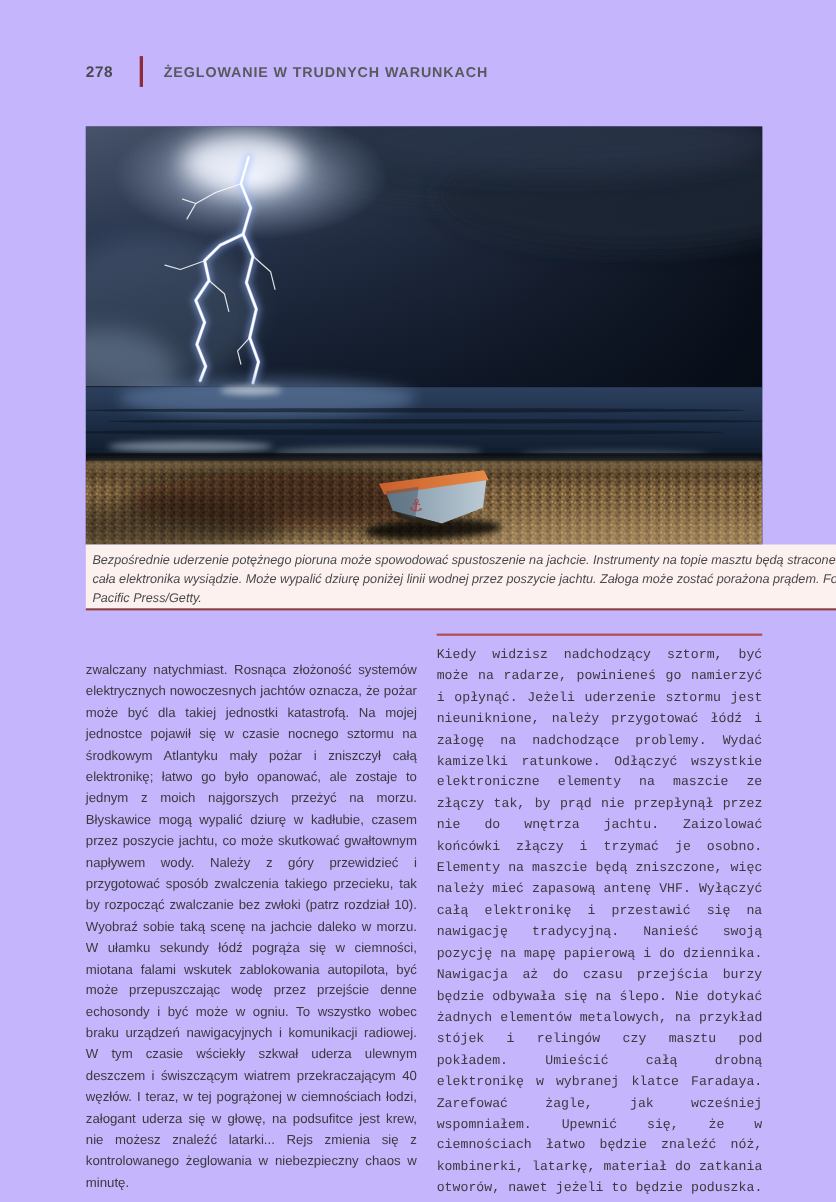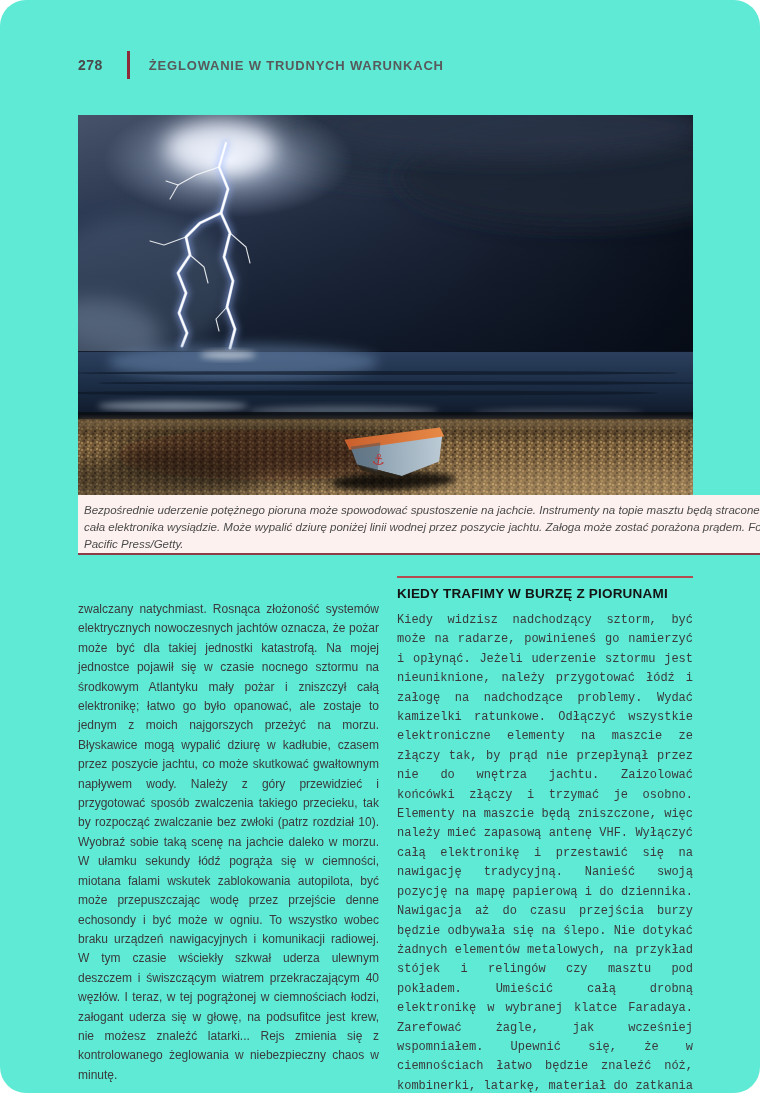--- a/index.html
+++ b/index.html
@@ -1,18 +1,18 @@
 <!DOCTYPE html>
 <html lang="pl"><head>
 <meta charset="utf-8">
 <style>
   html,body{margin:0;padding:0;background:#ffffff;}
   .page{
-    position:relative;width:760px;height:1093px;background:#5eead4;
-    font-family:"Liberation Sans",sans-serif;color:#3a3a3c;overflow:hidden;border-radius:26px;
+    position:relative;width:760px;height:1093px;background:#c4b5fd;
+    font-family:"Liberation Sans",sans-serif;color:#3a3a3c;overflow:hidden;
   }
   
   .header{position:absolute;left:78px;top:50px;height:30px;display:flex;align-items:center;}
   .page-number{font-size:14px;font-weight:bold;color:#4a4a4c;letter-spacing:.5px;}
   .header-bar{width:3px;height:28px;background:#8e2b3b;margin:0 19px 0 24px;}
   .chapter-title{font-size:13px;font-weight:bold;color:#58595b;letter-spacing:.8px;}
   
   .photo{position:absolute;left:78px;top:115px;width:615px;height:380px;overflow:hidden;background:#0e1726;}
   .photo svg{display:block;}
   
@@ -173,17 +173,16 @@
   </div>
 
   <div class="caption">Bezpośrednie uderzenie potężnego pioruna może spowodować spustoszenie na jachcie. Instrumenty na topie masztu będą stracone, a cała elektronika wysiądzie. Może wypalić dziurę poniżej linii wodnej przez poszycie jachtu. Załoga może zostać porażona prądem. Fot. Pacific Press/Getty.</div>
 
   <div class="col-left">
     <p style="margin:0">zwalczany natychmiast. Rosnąca złożoność systemów elektrycznych nowoczesnych jachtów oznacza, że pożar może być dla takiej jednostki katastrofą. Na mojej jednostce pojawił się w czasie nocnego sztormu na środkowym Atlantyku mały pożar i zniszczył całą elektronikę; łatwo go było opanować, ale zostaje to jednym z moich najgorszych przeżyć na morzu. Błyskawice mogą wypalić dziurę w kadłubie, czasem przez poszycie jachtu, co może skutkować gwałtownym napływem wody. Należy z góry przewidzieć i przygotować sposób zwalczenia takiego przecieku, tak by rozpocząć zwalczanie bez zwłoki (patrz rozdział 10). Wyobraź sobie taką scenę na jachcie daleko w morzu. W ułamku sekundy łódź pogrąża się w ciemności, miotana falami wskutek zablokowania autopilota, być może przepuszczając wodę przez przejście denne echosondy i być może w ogniu. To wszystko wobec braku urządzeń nawigacyjnych i komunikacji radiowej. W tym czasie wściekły szkwał uderza ulewnym deszczem i świszczącym wiatrem przekraczającym 40 węzłów. I teraz, w tej pogrążonej w ciemnościach łodzi, załogant uderza się w głowę, na podsufitce jest krew, nie możesz znaleźć latarki... Rejs zmienia się z kontrolowanego żeglowania w niebezpieczny chaos w minutę.</p>
   </div>
 
   <div class="col-right">
     <div class="section-rule"></div>
-    <h2 class="section-heading">KIEDY TRAFIMY W BURZĘ Z PIORUNAMI</h2>
     <p class="body" style="margin:0">Kiedy widzisz nadchodzący sztorm, być może na radarze, powinieneś go namierzyć i opłynąć. Jeżeli uderzenie sztormu jest nieuniknione, należy przygotować łódź i załogę na nadchodzące problemy. Wydać kamizelki ratunkowe. Odłączyć wszystkie elektroniczne elementy na maszcie ze złączy tak, by prąd nie przepłynął przez nie do wnętrza jachtu. Zaizolować końcówki złączy i trzymać je osobno. Elementy na maszcie będą zniszczone, więc należy mieć zapasową antenę VHF. Wyłączyć całą elektronikę i przestawić się na nawigację tradycyjną. Nanieść swoją pozycję na mapę papierową i do dziennika. Nawigacja aż do czasu przejścia burzy będzie odbywała się na ślepo. Nie dotykać żadnych elementów metalowych, na przykład stójek i relingów czy masztu pod pokładem. Umieścić całą drobną elektronikę w wybranej klatce Faradaya. Zarefować żagle, jak wcześniej wspomniałem. Upewnić się, że w ciemnościach łatwo będzie znaleźć nóż, kombinerki, latarkę, materiał do zatkania otworów, nawet jeżeli to będzie poduszka. Dokładnie przejrzeć zęzy na wypadek, gdyby naderwało poszy-</p>
   </div>
 
 </div>
 
 </body></html>

